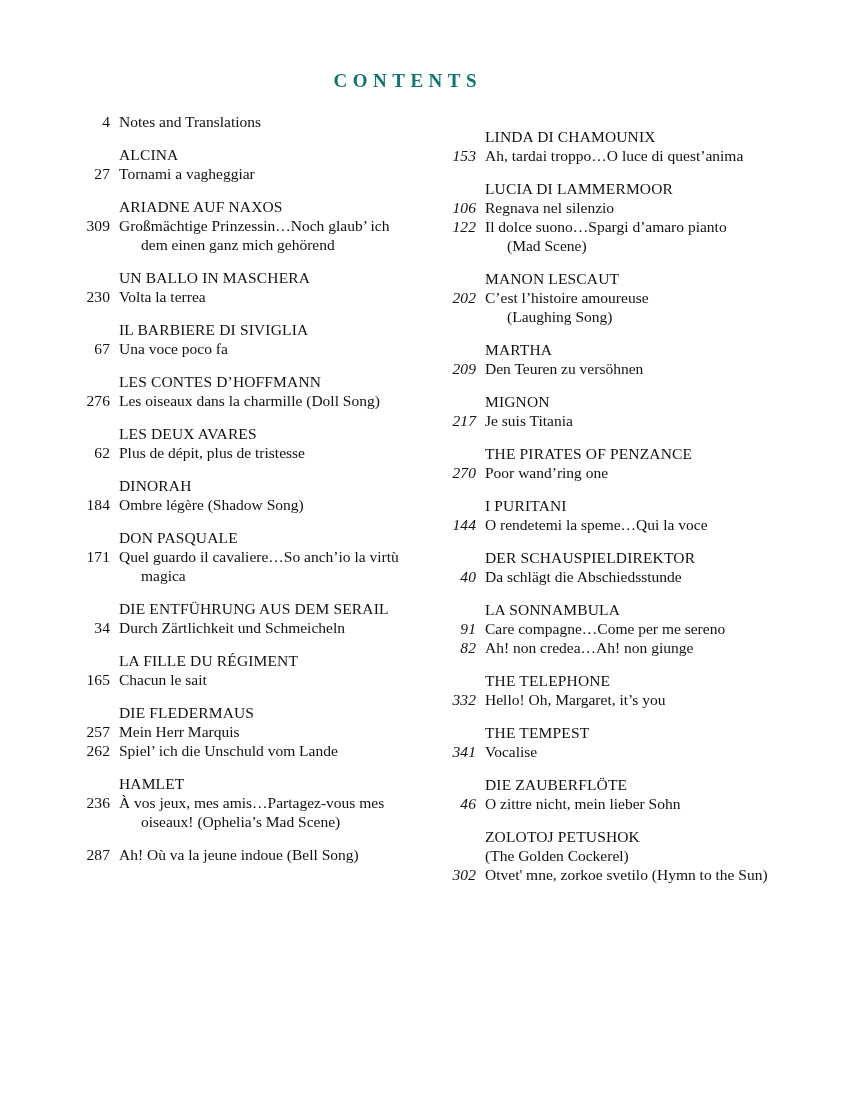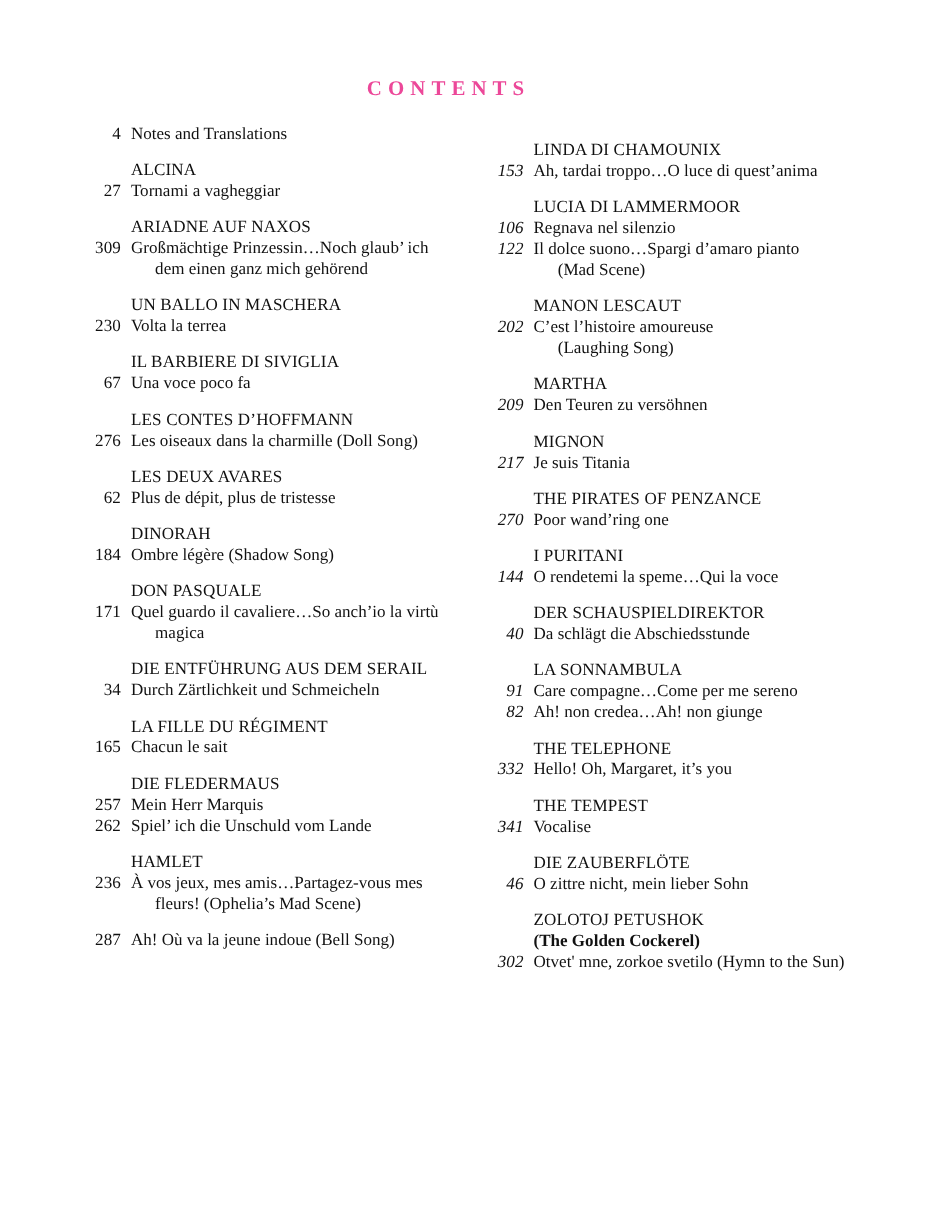--- a/index.html
+++ b/index.html
@@ -26,21 +26,21 @@
   #page-title {
     position: absolute;
     left: 0;
     top: 70px;
     width: 810px;
     text-align: center;
     font-size: 19px;
     font-weight: bold;
     letter-spacing: 5.5px;
     text-indent: 5.5px;
-    color: #ec4899;
+    color: #0f766e;
   }
   .column {
     position: absolute;
     top: 112px;
   }
   #column-left  { left: 40px;  width: 400px; }
   #column-right { left: 406px; width: 420px; margin-top: 15px; }
 
   .toc-group {
     margin-bottom: 14px;
@@ -69,21 +69,20 @@
   }
   .toc-line.opera-title .toc-text {
     font-size: 15.5px;
     letter-spacing: 0.15px;
   }
   .toc-line.continuation .toc-text {
     padding-left: 31px;
   }
   .toc-line.subtitle .toc-text {
     padding-left: 9px;
-    font-weight: bold;
   }
 </style>
 </head>
 <body>
 
 <div id="page">
 
   <div id="page-title">CONTENTS</div>
 
   <div class="column" id="column-left">
@@ -219,21 +218,21 @@
         <div class="toc-line opera-title">
           <span class="toc-page"></span>
           <span class="toc-text">HAMLET</span>
         </div>
         <div class="toc-line entry">
           <span class="toc-page">236</span>
           <span class="toc-text">À vos jeux, mes amis…Partagez-vous mes</span>
         </div>
         <div class="toc-line continuation">
           <span class="toc-page"></span>
-          <span class="toc-text">fleurs! (Ophelia’s Mad Scene)</span>
+          <span class="toc-text">oiseaux! (Ophelia’s Mad Scene)</span>
         </div>
       </div>
       <div class="toc-group">
         <div class="toc-line entry">
           <span class="toc-page">287</span>
           <span class="toc-text">Ah! Où va la jeune indoue (Bell Song)</span>
         </div>
       </div>
     </div>
   <div class="column" id="column-right">

